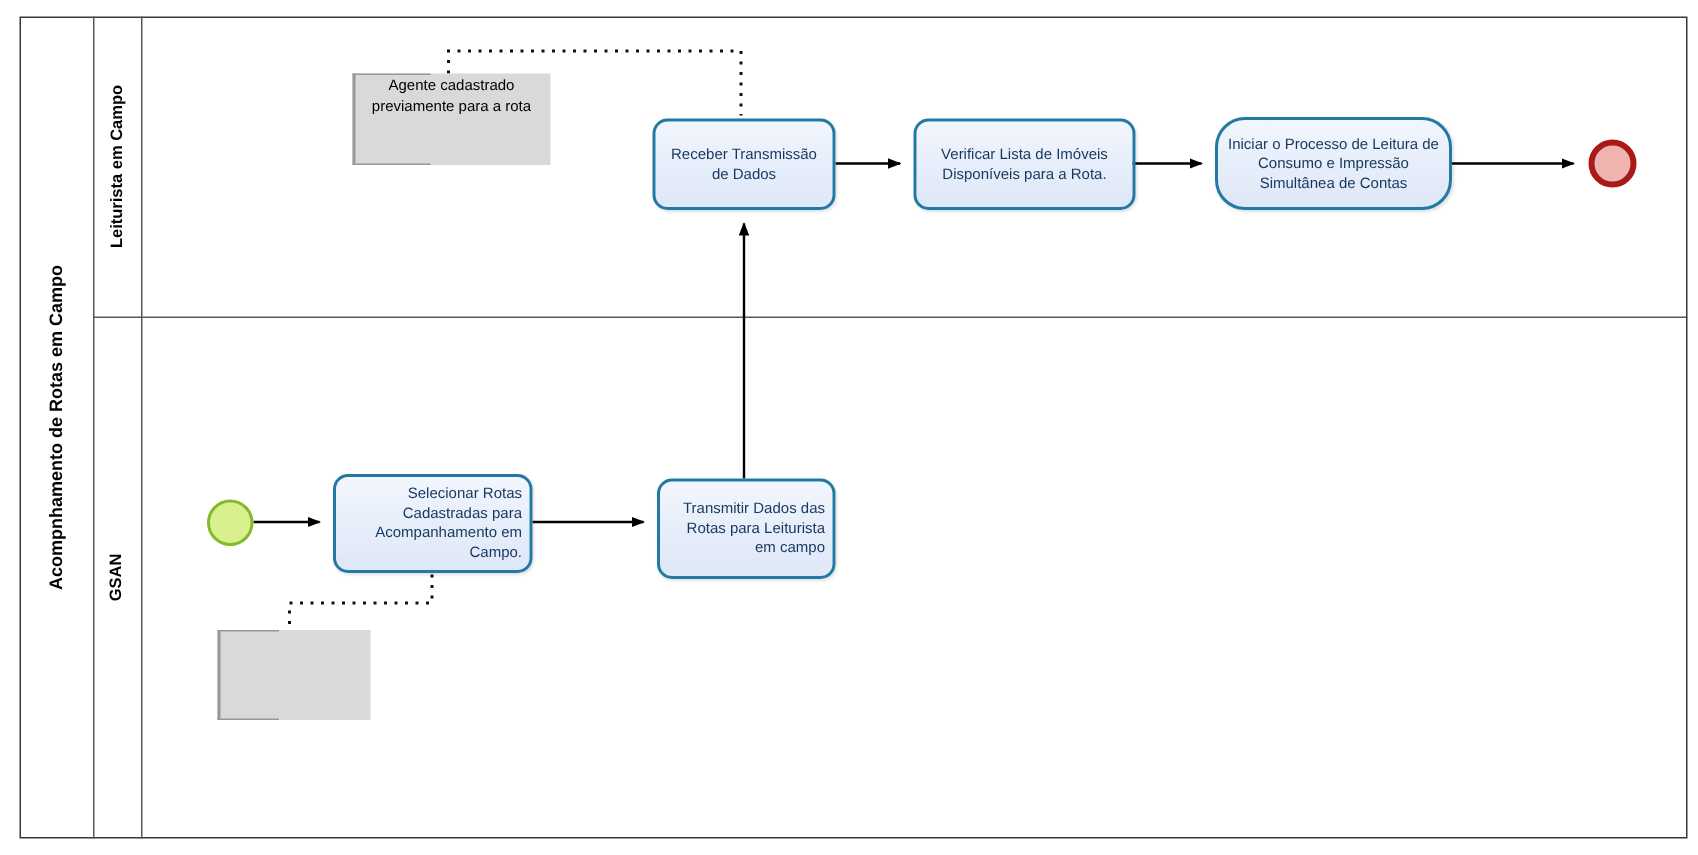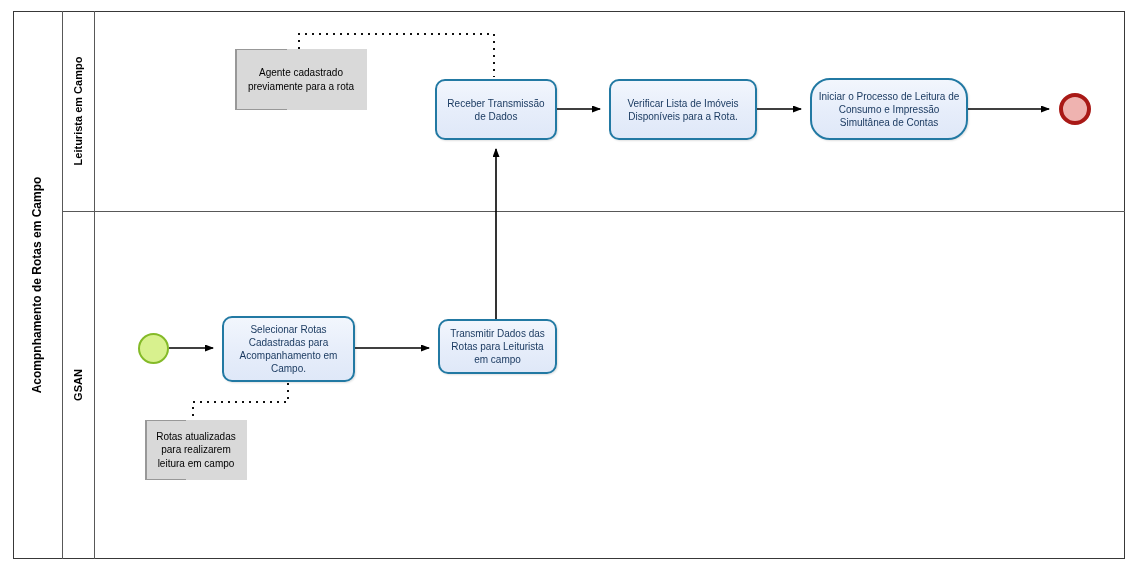--- a/index.html
+++ b/index.html
@@ -72,32 +72,32 @@
     font-size: 10px;
     line-height: 1.3;
     display: flex; align-items: center; justify-content: center;
     text-align: center;
     padding: 2px 5px;
     box-shadow: 1px 1px 2px rgba(0,0,0,0.12);
   }
   .task-receber    { left: 435px; top: 79px;  width: 122px; height: 61px; }
   .task-verificar  { left: 609px; top: 79px;  width: 148px; height: 61px; }
   .task-iniciar    { left: 810px; top: 78px;  width: 158px; height: 62px; border-radius: 20px; }
-  .task-selecionar { left: 222px; top: 316px; width: 133px; height: 66px; }
-  .task-transmitir { left: 438px; top: 319px; width: 119px; height: 55px; }
+  .task-selecionar { left: 222px; top: 316px; width: 133px; height: 66px; text-align: right; }
+  .task-transmitir { left: 438px; top: 319px; width: 119px; height: 67px; text-align: right; }
 
   
   .annotation {
     position: absolute;
     box-sizing: border-box;
     background: #d9d9d9;
     color: #000;
     font-size: 10px;
     line-height: 1.35;
-    display: flex; align-items: center; justify-content: center;
+    display: flex; justify-content: center;
     text-align: center;
     padding: 2px 4px;
   }
   .annotation .bracket {
     position: absolute;
     left: 0; top: 0; bottom: 0;
     width: 38%;
     border-left: 2px solid #989898;
     border-top: 1.4px solid #989898;
     border-bottom: 1.4px solid #989898;
@@ -196,16 +196,15 @@
   <div class="task task-transmitir">
     <span>Transmitir Dados das Rotas para Leiturista em campo</span>
   </div>
 
   <div class="annotation ann-agente">
     <span class="bracket"></span>
     <span>Agente cadastrado previamente para a rota</span>
   </div>
   <div class="annotation ann-rotas">
     <span class="bracket"></span>
-    <span>Rotas atualizadas para realizarem leitura em campo</span>
   </div>
 
 </div>
 
 </body></html>

